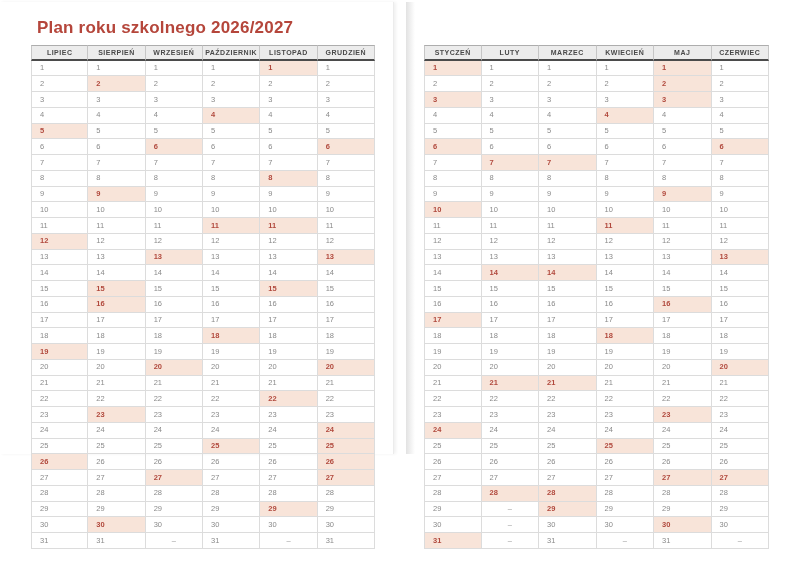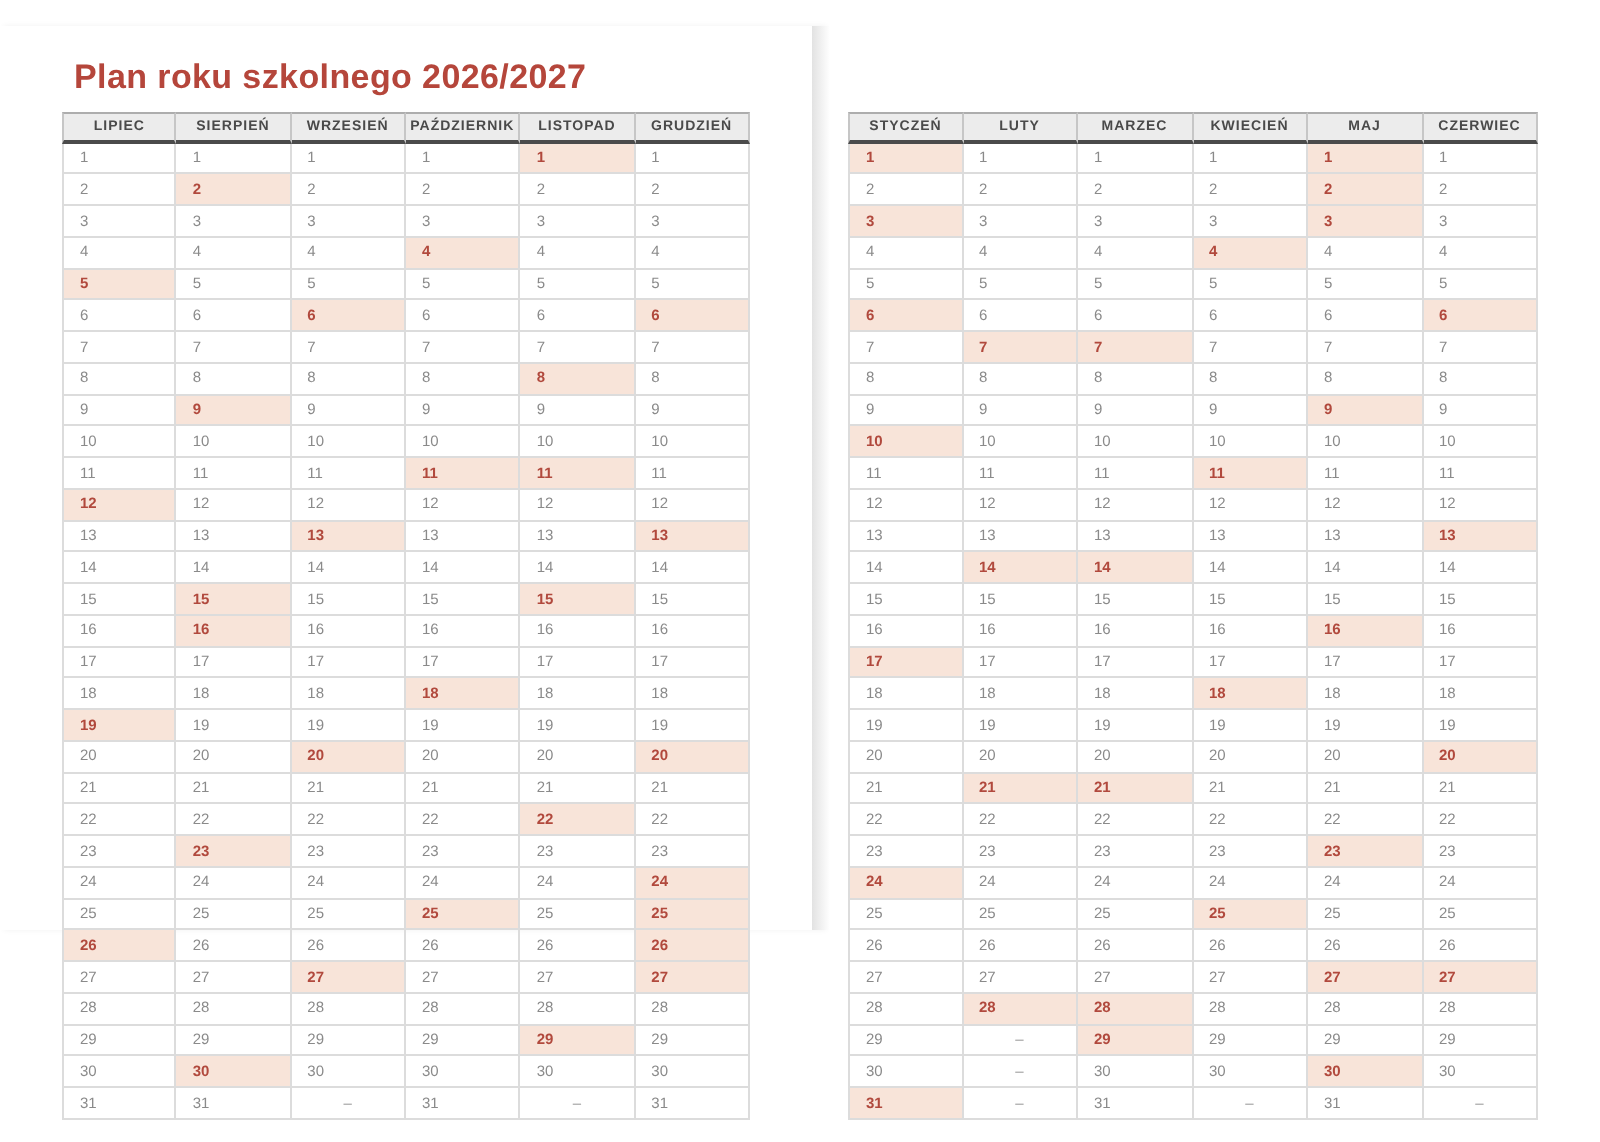--- a/index.html
+++ b/index.html
@@ -10,21 +10,21 @@
     --header-text:#4a4a4a;
     --day-text:#8a8a8a;
     --grid:#dcdcdc;
     --grid-dark:#4b4b4b;
   }
   html,body{margin:0;padding:0;}
   body{
     width:800px;height:571px;background:#ffffff;position:relative;overflow:hidden;
     font-family:"Liberation Sans", sans-serif;
   }
-  .page{position:absolute;top:13px;height:452px;background:#fff;padding-left:17px;}
+  .page{position:absolute;top:2px;height:452px;background:#fff;}
   .page-left{left:0;width:393px;border-right:1px solid #ececec;box-shadow:2px 0 3px rgba(0,0,0,0.06);}
   .page-right{left:406px;width:394px;}
   .page-right .edge-shadow{
     position:absolute;left:0;top:0;bottom:0;width:9px;
     background:linear-gradient(to right, rgba(110,110,110,0.20), rgba(110,110,110,0));
     pointer-events:none;
   }
   .title{
     position:absolute;left:37px;top:16px;margin:0;
     font-size:17px;font-weight:700;color:var(--accent);letter-spacing:0.2px;white-space:nowrap;

